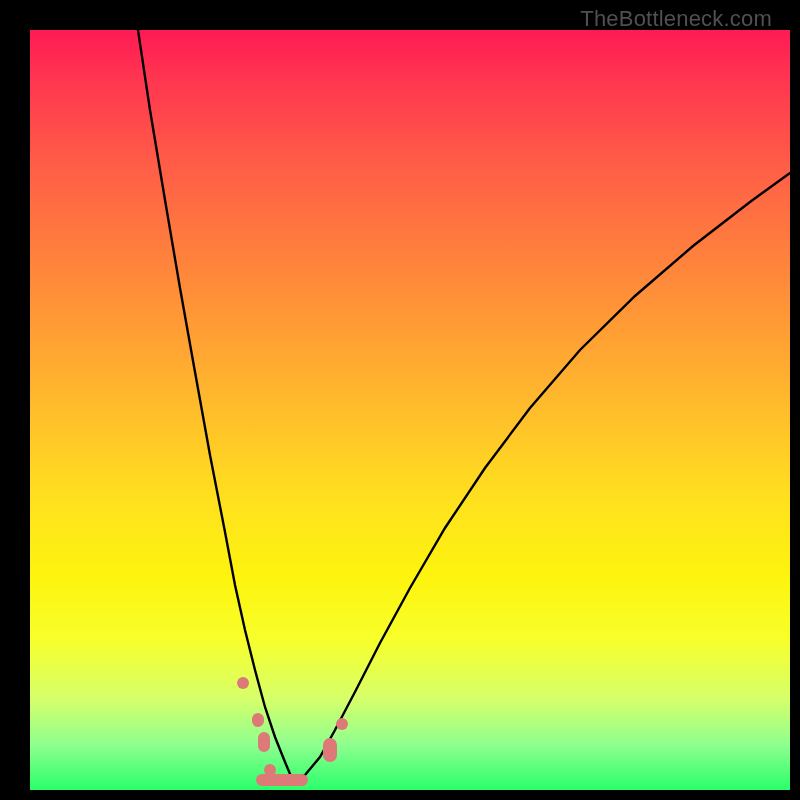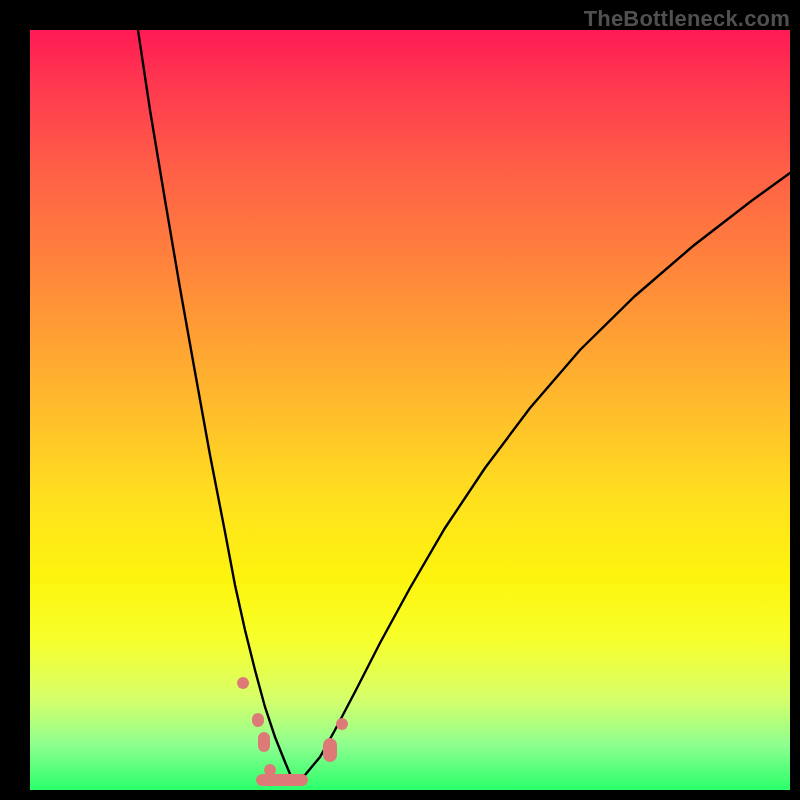--- a/index.html
+++ b/index.html
@@ -13,24 +13,24 @@
   }
   .outer-frame {
     width: 800px;
     height: 800px;
     background: #000;
     position: relative;
   }
   .watermark {
     position: absolute;
     top: 6px;
-    right: 10px;
+    right: 28px;
     color: #505050;
     font-size: 22px;
-    font-weight: 700;
+    font-weight: 400;
     letter-spacing: 0.2px;
     z-index: 10;
   }
   .plot-area {
     position: absolute;
     left: 30px;
     top: 30px;
     width: 760px;
     height: 760px;
     overflow: hidden;

